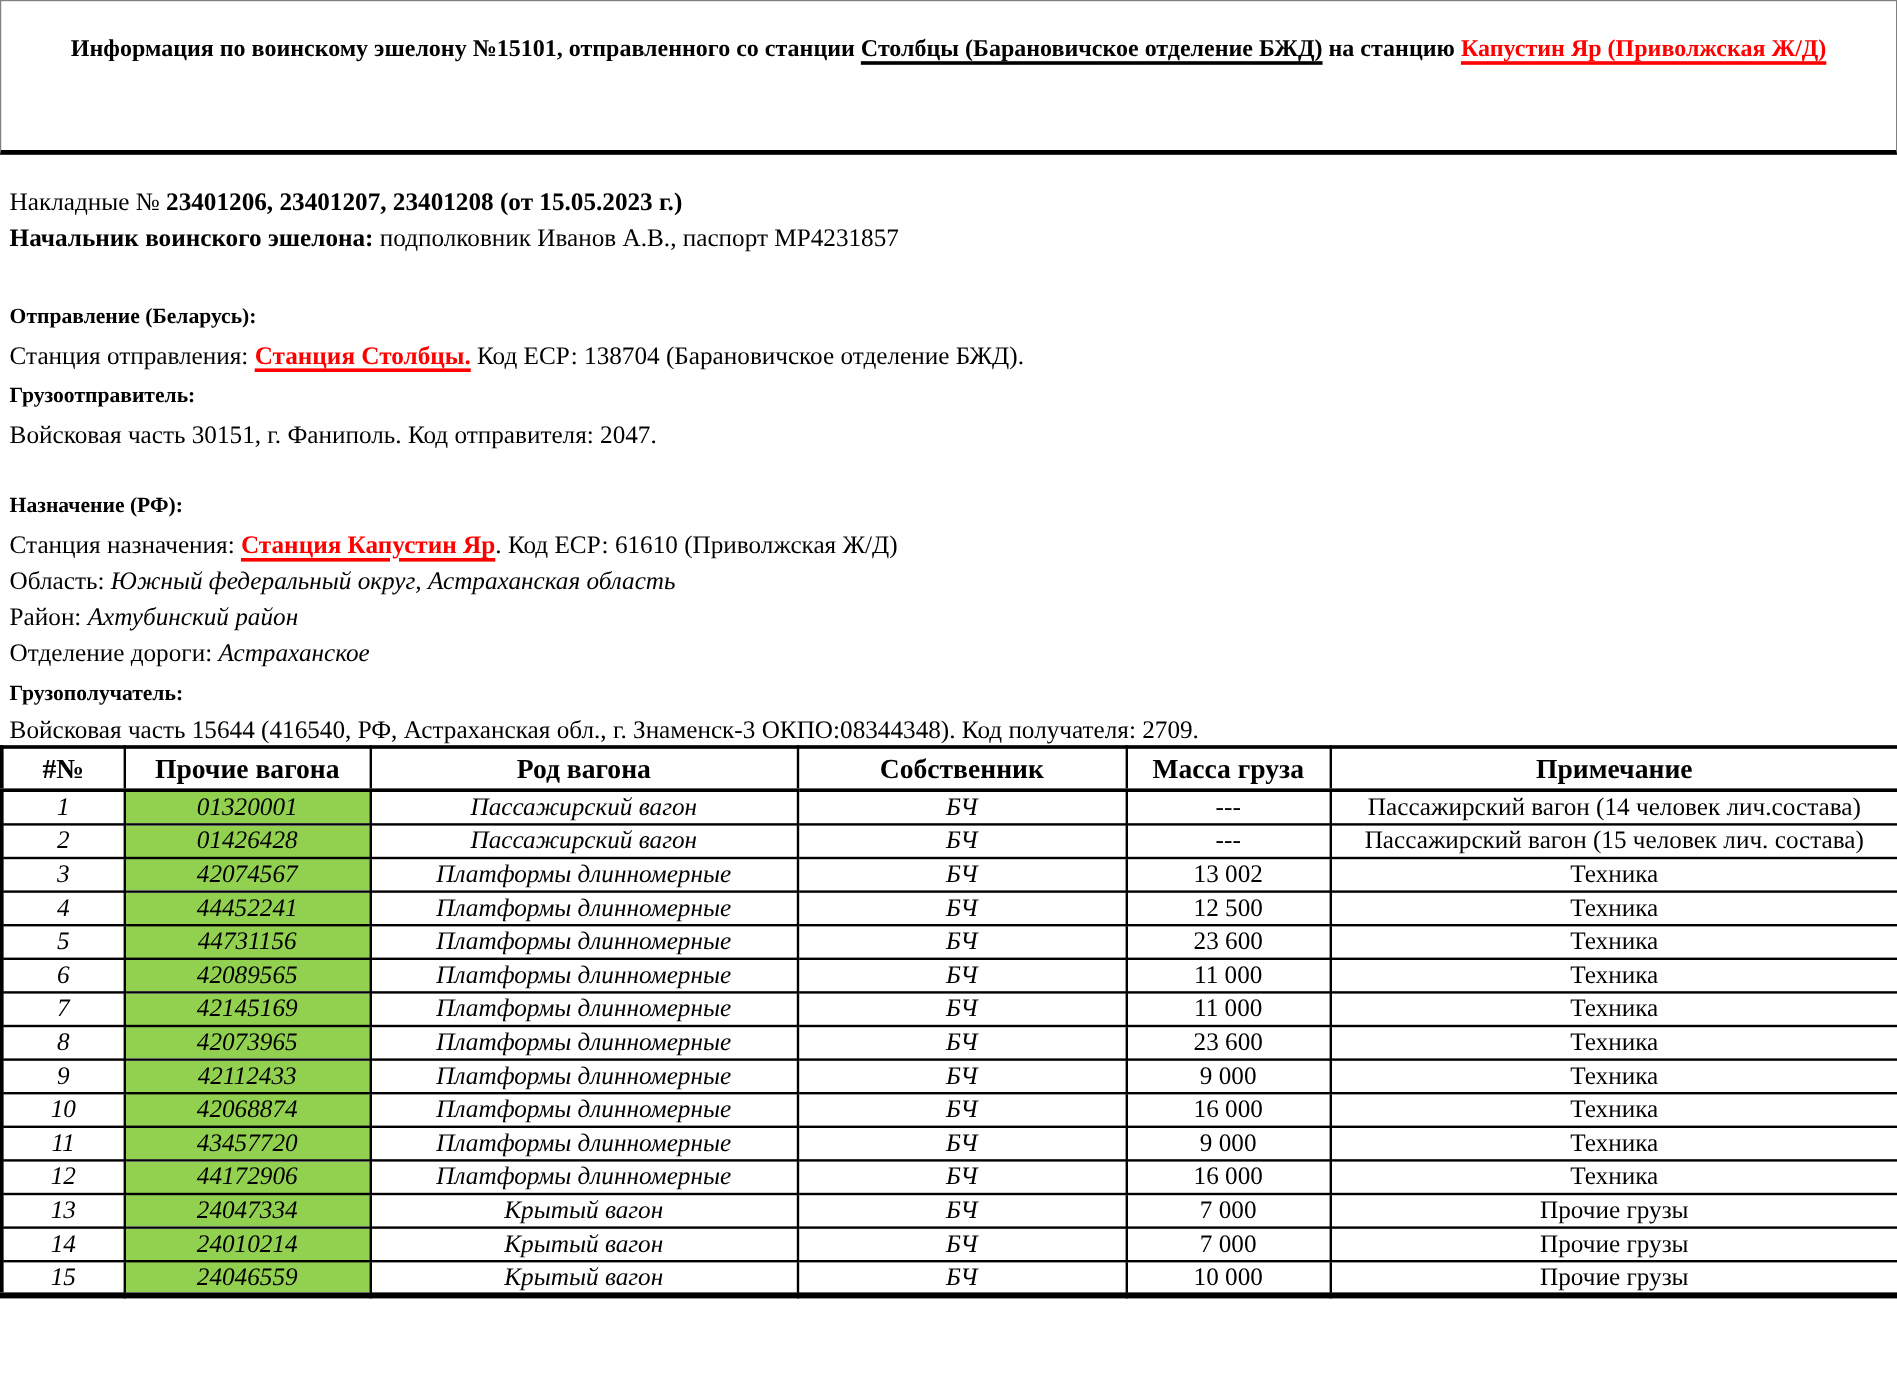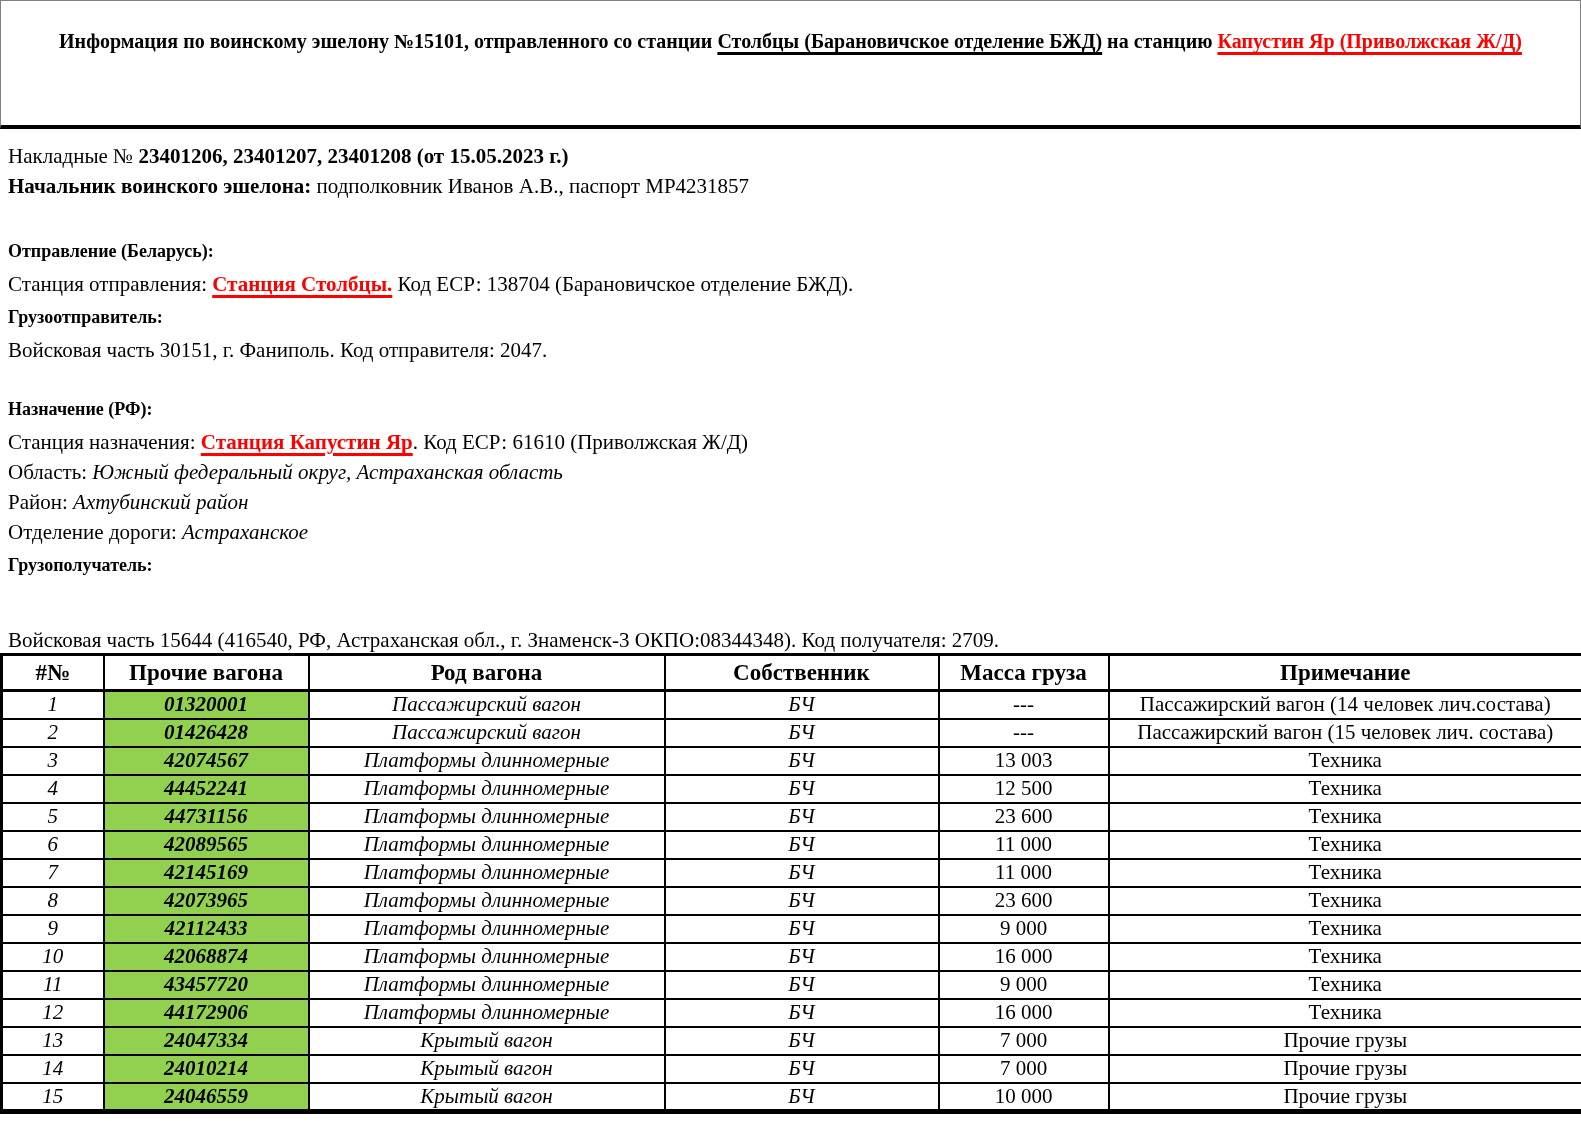--- a/index.html
+++ b/index.html
@@ -36,26 +36,26 @@
     text-decoration:underline;
     text-decoration-thickness:3px;
     text-underline-offset:4px;
     font-weight:bold;
     cursor:pointer;
   }
   
   .info{padding:0 10px 0 8px;}
   .info p{font-size:21px;line-height:30px;}
   .info h2{font-size:18px;font-weight:bold;line-height:36px;}
-  .mt-sm{margin-top:12px;}
+  .mt-sm{margin-top:24px;}
   .mt-lg{margin-top:32px;}
   .mt-xl{margin-top:26px;}
   .b{font-weight:bold;}
   .i{font-style:italic;}
-  .consignee-line{line-height:26px !important;margin-top:44px;}
+  .consignee-line{line-height:26px !important;}
   
   table.wagons{
     width:1581px;
     border-collapse:collapse;
     table-layout:fixed;
     border:3px solid #000;
     border-bottom:5px solid #000;
   }
   table.wagons th, table.wagons td{
     border:2px solid #000;
@@ -68,21 +68,21 @@
     font-size:23px;
     font-weight:bold;
     height:36px;
     border-bottom:3px solid #000;
   }
   table.wagons td{
     font-size:21px;
     height:28px;
   }
   td.c-idx{font-style:italic;}
-  td.c-wagon{font-style:italic;font-weight:bold;background:var(--green);}
+  td.c-wagon{font-style:italic;font-weight:normal;background:var(--green);}
   td.c-type{font-style:italic;}
   td.c-owner{font-style:italic;}
   td.c-mass{font-style:normal;}
   td.c-note{font-style:normal;}
 </style>
 </head>
 <body>
 
 <div class="title-box">
   <h1><span>Информация по воинскому эшелону №15101, отправленного со станции </span><span class="u-black">Столбцы (Барановичское отделение БЖД)</span><span> на станцию </span><span class="link-red">Капустин Яр (Приволжская Ж/Д)</span></h1>
@@ -155,21 +155,21 @@
     <td class="c-owner">БЧ</td>
     <td class="c-mass">---</td>
     <td class="c-note">Пассажирский вагон (15 человек лич. состава)</td>
   </tr>
 
   <tr>
     <td class="c-idx">3</td>
     <td class="c-wagon">42074567</td>
     <td class="c-type">Платформы длинномерные</td>
     <td class="c-owner">БЧ</td>
-    <td class="c-mass">13 003</td>
+    <td class="c-mass">13 002</td>
     <td class="c-note">Техника</td>
   </tr>
 
   <tr>
     <td class="c-idx">4</td>
     <td class="c-wagon">44452241</td>
     <td class="c-type">Платформы длинномерные</td>
     <td class="c-owner">БЧ</td>
     <td class="c-mass">12 500</td>
     <td class="c-note">Техника</td>

